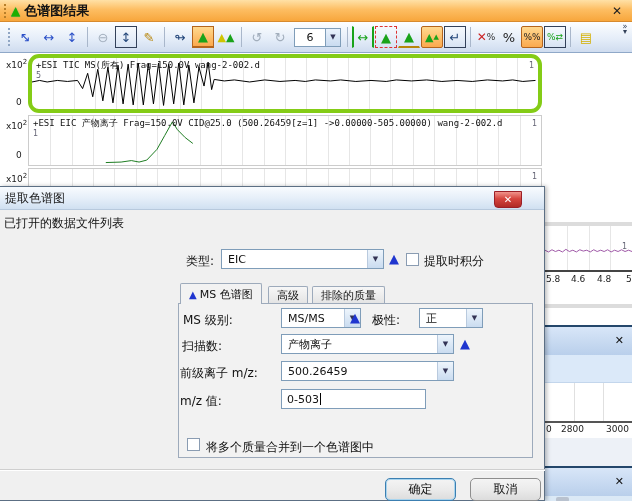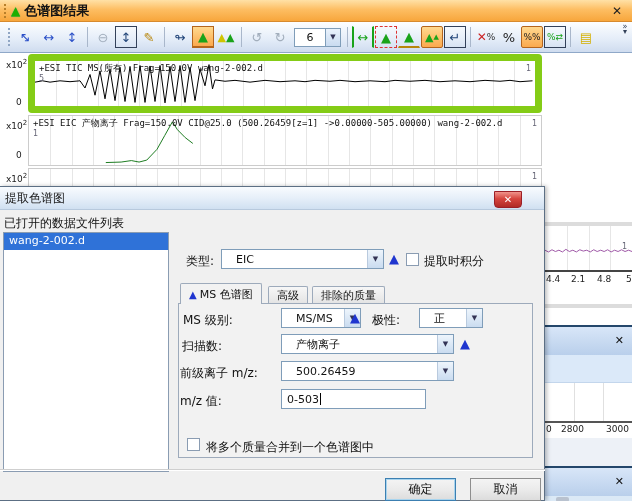--- a/index.html
+++ b/index.html
@@ -43,21 +43,21 @@
  display:flex;flex-direction:column;align-items:center;line-height:5px;cursor:pointer}
 
 
 .charts{position:absolute;left:0;top:53px;width:632px;height:172px;background:#fff}
 .lframe{position:absolute;left:0;top:53px;width:4px;height:172px;background:#c3d2ea}
 .crow{position:absolute;left:0;width:544px}
 .scale{position:absolute;left:6px;top:4px;font-size:9px;color:#222;white-space:nowrap}
 .scale sup{font-size:7px}
 .ytick{position:absolute;left:16px;bottom:6px;font-size:9px;color:#222}
 .plot{position:absolute;left:28px;right:2px;top:0;bottom:0;background:#fff;border:1px solid #cccccc;overflow:hidden}
-.plot.sel{border:7px solid #84cc16;border-radius:4px}
+.plot.sel{border:4px solid #84cc16;border-radius:11px}
 .plot i{position:absolute;top:0;bottom:0;width:1px;background:#e6e6e6}
 .ptitle{position:absolute;left:4px;top:1px;font-family:"DejaVu Sans Mono",monospace;font-size:9px;color:#111;white-space:nowrap;z-index:3}
 .mark{position:absolute;font-size:8px;color:#667;z-index:3}
 .mark.l{left:4px;top:13px}
 .mark.r{right:4px;top:3px}
 .tr{position:absolute;left:0;top:0;width:100%;height:100%;z-index:2}
 
 
 .bgstrip{position:absolute;left:545px;top:222px;width:87px;height:279px;background:#fff}
 .bs-div1{position:absolute;left:0;top:0;width:87px;height:4px;background:#dcdcdc}
@@ -92,38 +92,38 @@
  background:linear-gradient(#f8fbfe,#e6eff9 50%,#d0e0f1);border-bottom:1px solid #b7c9dd;
  font-size:12px;color:#1a1a1a;display:flex;align-items:center;padding-left:5px}
 .dlg-close{position:absolute;left:494px;top:4px;width:28px;height:17px;border:1px solid #9b1f27;
  border-radius:0 0 4px 4px;background:linear-gradient(#f0948c,#d6453f 45%,#b02a26);
  color:#fff;font-size:10px;font-weight:bold;display:flex;align-items:center;justify-content:center;cursor:pointer}
 .dlg-label{position:absolute;font-size:12px;color:#111;white-space:nowrap}
 .listbox{position:absolute;left:3px;top:45px;width:166px;height:240px;background:#fff;border:1px solid #8a9cb2;overflow:hidden}
 .lbitem{height:17px;font-size:11px;padding:1px 5px;white-space:nowrap}
 .lbitem.sel{background:#2f72d8;color:#fff}
 .combo{position:absolute;height:20px;background:#fff;border:1px solid #7f9db9;font-size:11px;display:flex;align-items:stretch}
-.combo .cv{flex:1;padding-left:14px;display:flex;align-items:center;white-space:nowrap;overflow:hidden}
+.combo .cv{flex:1;padding-left:6px;display:flex;align-items:center;white-space:nowrap;overflow:hidden}
 .combo .ca{width:16px;border-left:1px solid #b9cade;background:linear-gradient(#eef5fc,#cadcf0);
  display:flex;align-items:center;justify-content:center;font-size:7px;color:#335}
 .btri{position:absolute;font-size:13px;color:#1f35cf;line-height:1}
 .cb{position:absolute;width:13px;height:13px;background:#fff;border:1px solid #8a9cb2}
 .tab{position:absolute;font-size:11px;display:flex;align-items:center;gap:3px;padding:0 8px;
  border:1px solid #9daabb;border-bottom:none;border-radius:2px 2px 0 0;background:linear-gradient(#f7f7f7,#e3e3e3);cursor:pointer}
 .tab .ti{font-size:10px;color:#1f35cf}
 .tab.on{background:#f2f2f2;z-index:12}
 .tabpanel{position:absolute;left:178px;top:116px;width:355px;height:155px;background:#f2f2f2;border:1px solid #9daabb;z-index:11}
 .tab.on{z-index:13}
 .field-label{position:absolute;font-size:12px;color:#111;white-space:nowrap;z-index:12}
 .tbox{position:absolute;height:20px;background:#fff;border:1px solid #7f9db9;font-size:11px;
  display:flex;align-items:center;padding-left:5px;z-index:12}
 .caret{display:inline-block;width:1px;height:12px;background:#000;margin-left:1px}
 .groove{position:absolute;left:0;top:282px;width:545px;height:2px;border-top:1px solid #cfcfcf;border-bottom:1px solid #ffffff}
 .dbtn{position:absolute;top:291px;width:71px;height:23px;font-size:12px;color:#111;
- background:linear-gradient(#f4f4f4,#ebebeb 50%,#dcdcdc);border:1px solid #8e8e8e;border-radius:0;
+ background:linear-gradient(#f4f4f4,#ebebeb 50%,#dcdcdc);border:1px solid #8e8e8e;border-radius:5px;
  display:flex;align-items:center;justify-content:center;cursor:pointer}
 .dbtn.ok{left:385px;border-color:#3c7fb1;box-shadow:0 0 0 1px #a8d4ee inset}
 .dbtn.cancel{left:470px}
 .z12{z-index:12}
 </style>
 </head>
 <body>
 
 <div class="app">
 
@@ -301,22 +301,22 @@
       <span class="bs-mark">1</span>
       <svg class="tr" viewBox="0 0 100 100" preserveAspectRatio="none">
           <polyline points="0,55 4,59 8,54 12,58 16,55 20,59 24,53 28,58 32,55 36,59 40,54 44,57 48,55 52,59 56,54 60,58 64,55 68,58 72,54 76,59 80,55 84,58 88,54 92,58 96,55 100,58" fill="none" stroke="#a05aa8" stroke-width="1" vector-effect="non-scaling-stroke"></polyline>
         </svg>
     <i style="left: 25%;"></i>
         <i style="left: 50%;"></i>
         <i style="left: 75%;"></i>
       </div>
     <div class="bs-axis"></div>
     <div class="bs-ticks">
-      <span class="tt0">4.4</span>
-      <span class="tt1">2.1</span>
+      <span class="tt0">5.8</span>
+      <span class="tt1">4.6</span>
       <span class="tt2">4.8</span>
       <span class="tt3">5</span>
     </div>
     <div class="bs-div2"></div>
     <div class="bs-navy1"></div>
     <div class="bs-tbar1">
       <span class="x">✕</span>
     </div>
     <div class="bs-tool"></div>
     <div class="bs-spec">
@@ -340,23 +340,20 @@
 
   <div class="dialog">
     <div class="dlg-title">
       <span>提取色谱图</span>
     </div>
     <div class="dlg-close">
       <span>✕</span>
     </div>
 
     <span class="dlg-label" style="left:4px;top:28px">已打开的数据文件列表</span>
-    <div class="listbox">
-        <div class="lbitem sel">wang-2-002.d</div>
-      </div>
 
     <span class="dlg-label" style="left:186px;top:66px">类型:</span>
     <div class="combo" style="left:221px;top:62px;width:163px">
       <span class="cv">EIC</span>
       <span class="ca">▼</span>
     </div>
     <span class="btri" style="left:389px;top:65px">▲</span>
     <span class="cb" style="left:406px;top:66px"></span>
     <span class="dlg-label" style="left:424px;top:66px">提取时积分</span>
 

